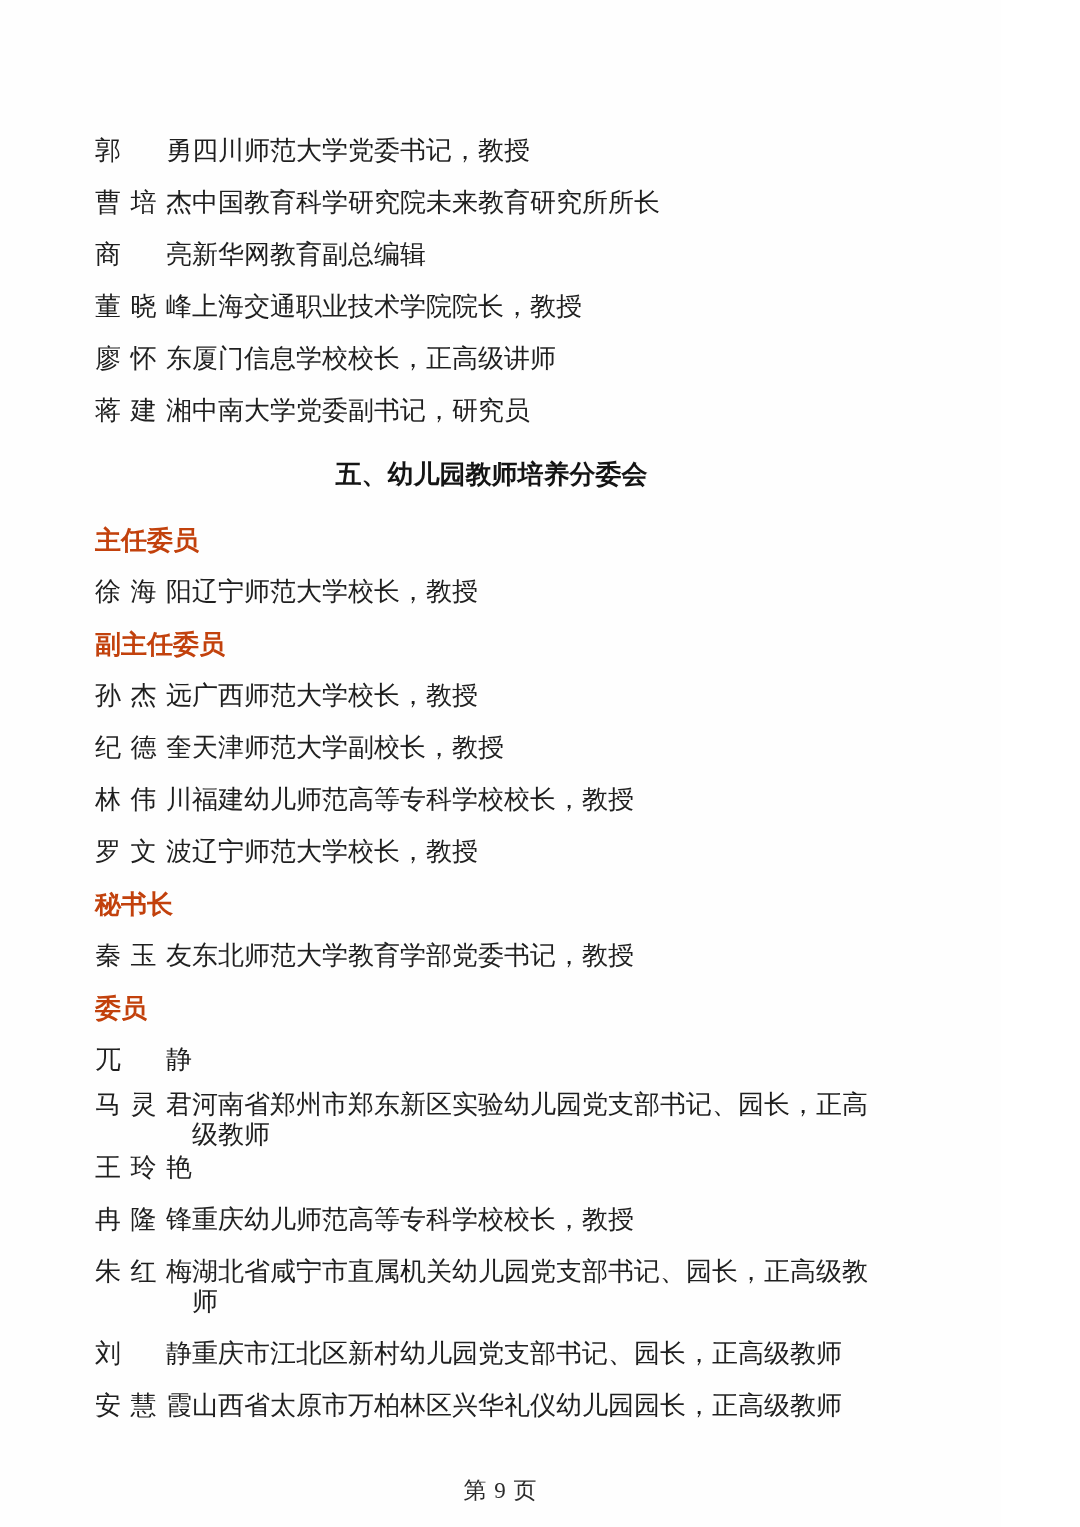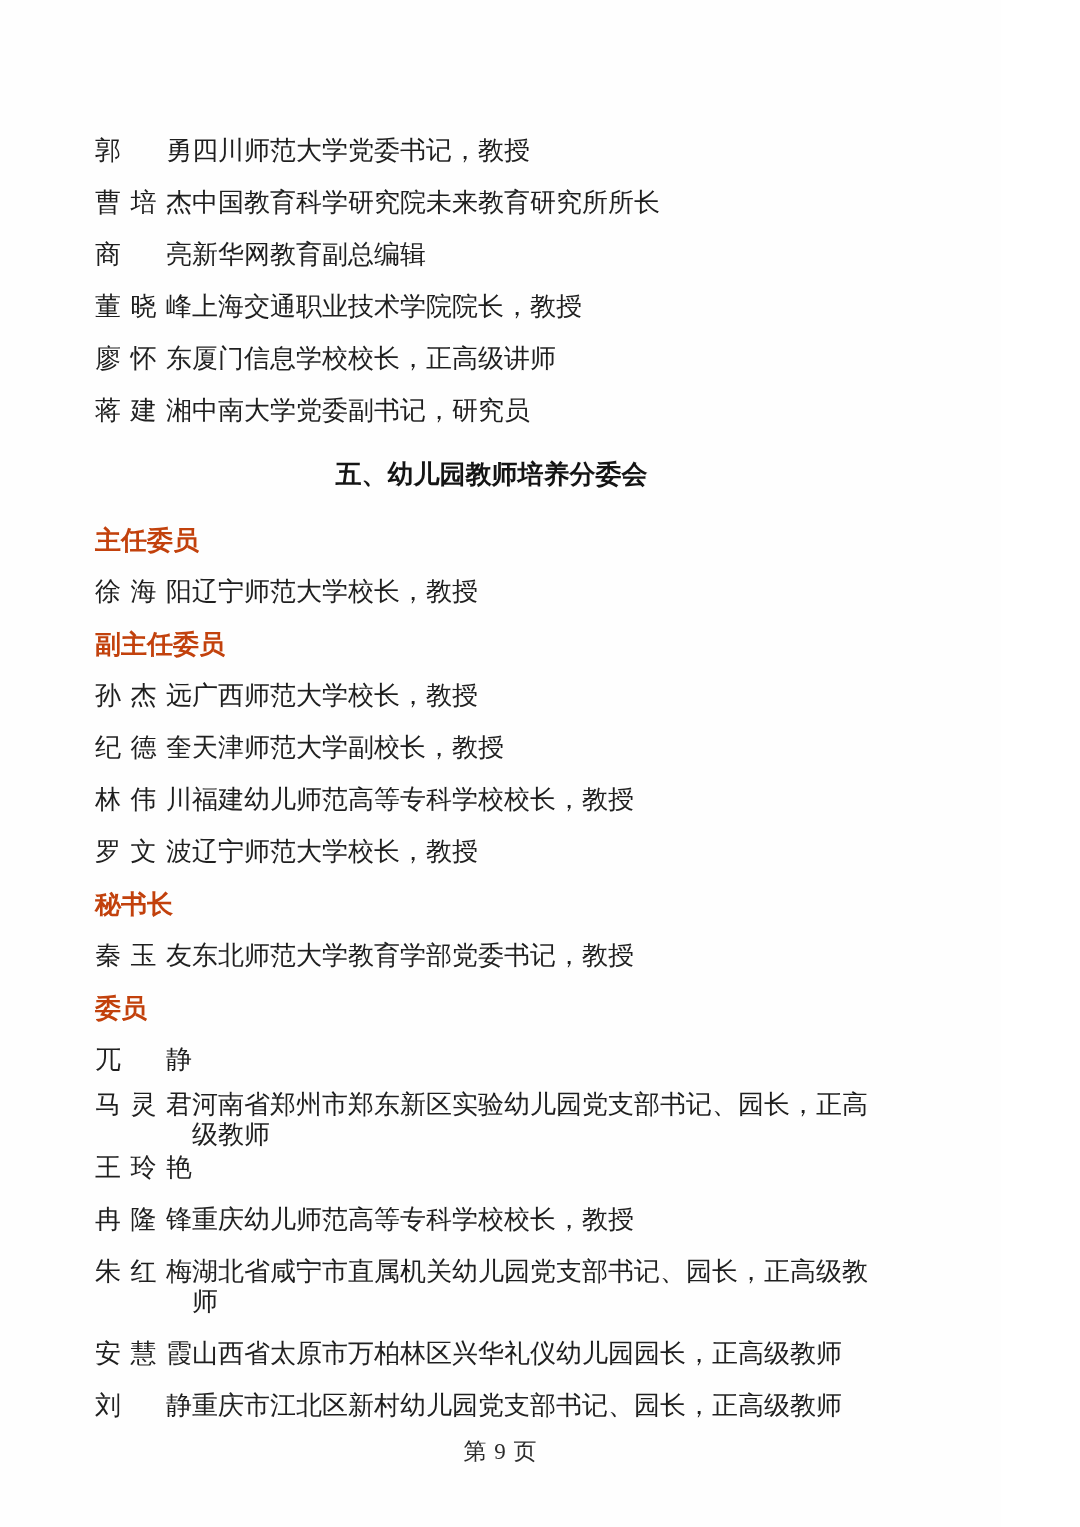--- a/index.html
+++ b/index.html
@@ -57,21 +57,21 @@
   .sub-label {
     font-family: "Liberation Sans", sans-serif;
     font-weight: 700;
     font-size: 26px;
     line-height: 30px;
     margin: 0 0 22px 0;
     color: #c2410c;
   }
   .footer {
     position: absolute;
-    top: 1437px;
+    top: 1476px;
     left: 0;
     width: 100%;
     text-align: center;
     font-family: "Liberation Serif", serif;
     font-size: 23px;
     line-height: 30px;
     letter-spacing: 1px;
     color: #2b2b2b;
   }
 </style>
@@ -148,23 +148,23 @@
         </div>
         <div class="row">
           <span class="name">冉隆锋</span>
           <span class="desc">重庆幼儿师范高等专科学校校长，教授</span>
         </div>
         <div class="row">
           <span class="name">朱红梅</span>
           <span class="desc">湖北省咸宁市直属机关幼儿园党支部书记、园长，正高级教师</span>
         </div>
         <div class="row">
+          <span class="name">刘静</span>
+          <span class="desc">重庆市江北区新村幼儿园党支部书记、园长，正高级教师</span>
+        </div>
+        <div class="row">
           <span class="name">安慧霞</span>
           <span class="desc">山西省太原市万柏林区兴华礼仪幼儿园园长，正高级教师</span>
-        </div>
-        <div class="row">
-          <span class="name">刘静</span>
-          <span class="desc">重庆市江北区新村幼儿园党支部书记、园长，正高级教师</span>
         </div>
       </div>
   </div>
   <div class="footer">第 9 页</div>
 </div>
 
 </body></html>

